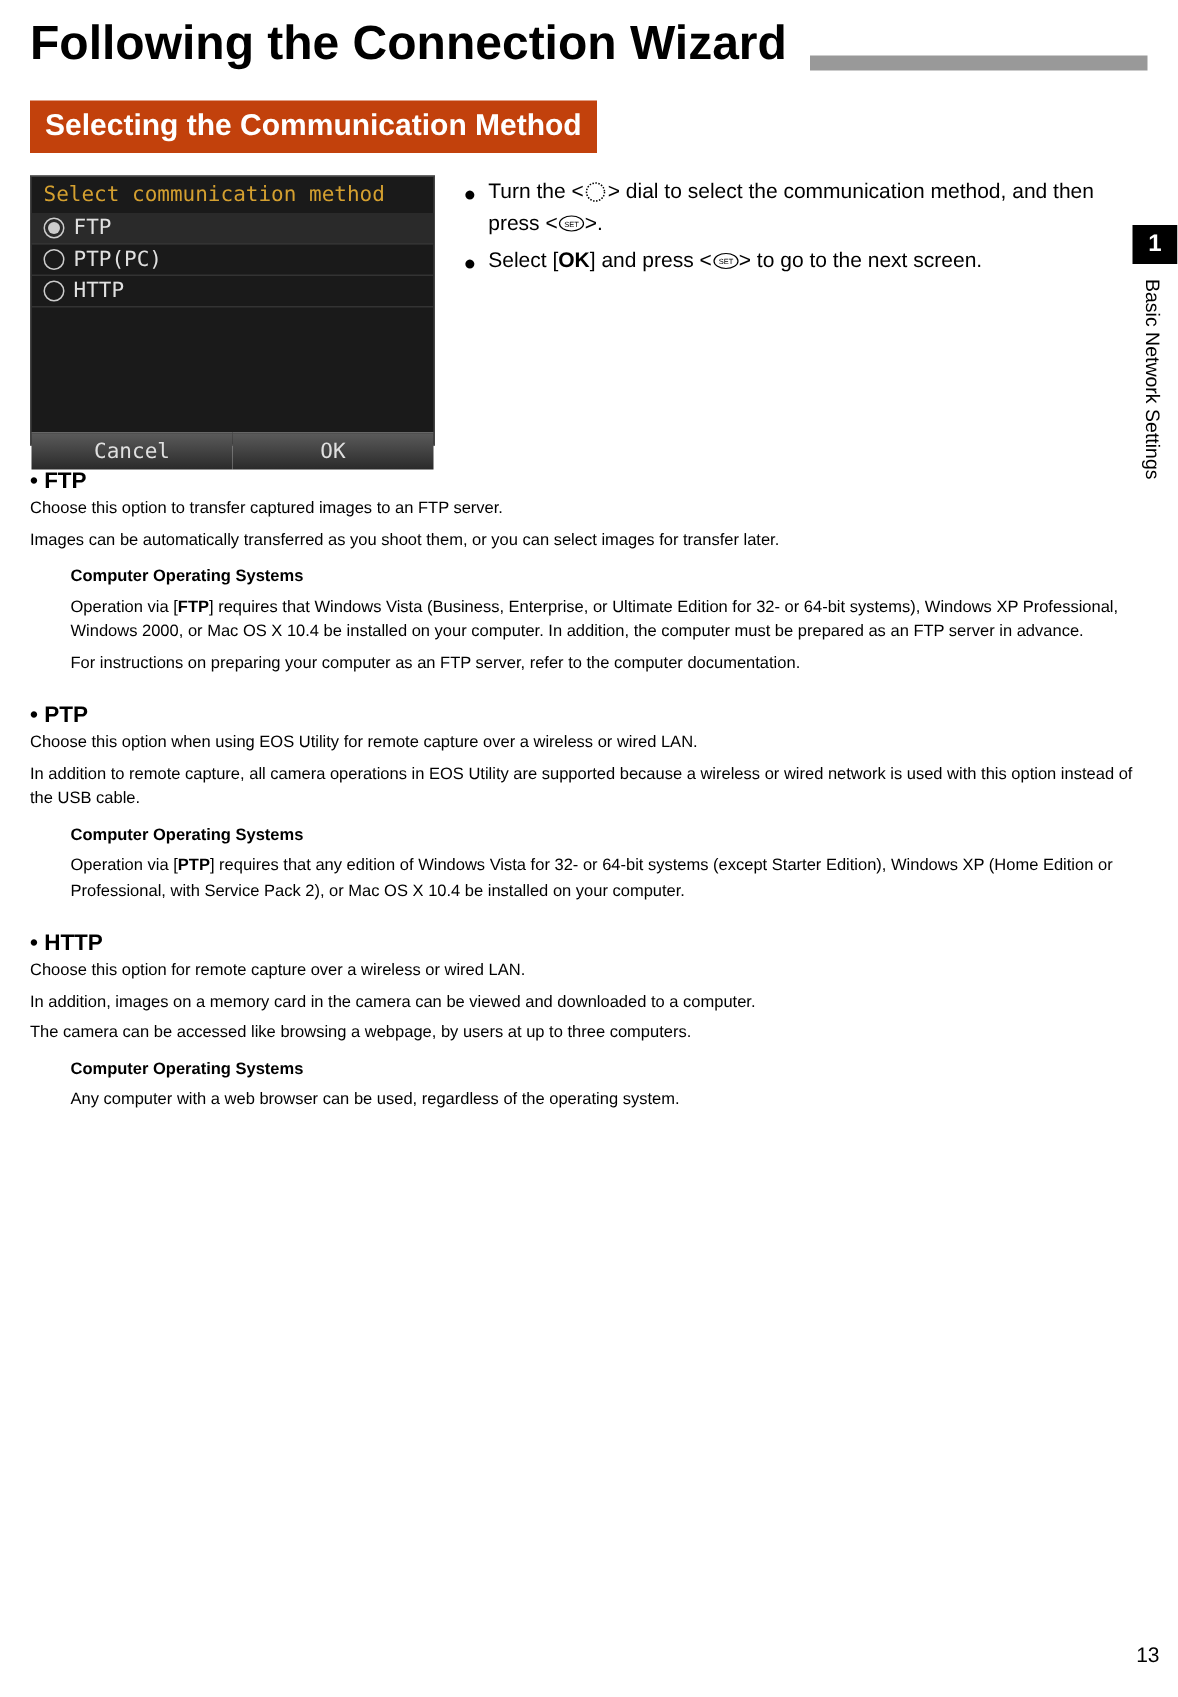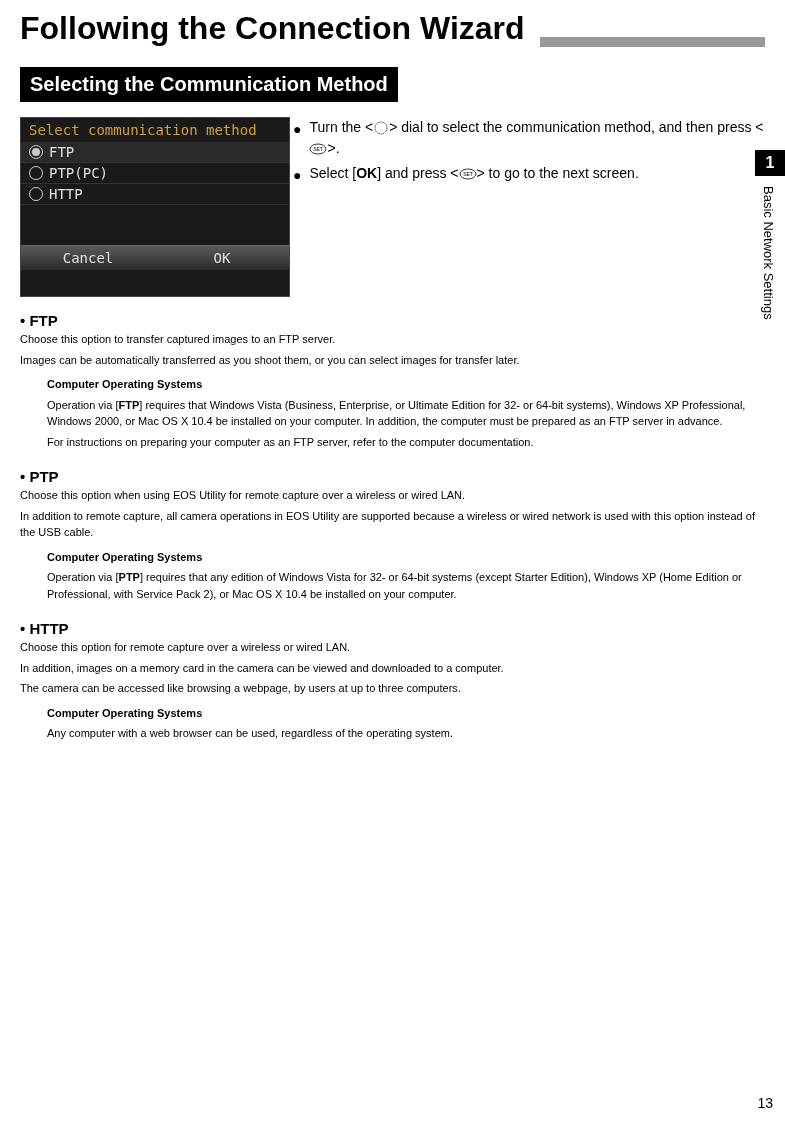--- a/index.html
+++ b/index.html
@@ -20,32 +20,32 @@
       align-items: flex-end;
       gap: 10px;
     }
     .title-bar {
       background: #999;
       height: 10px;
       flex: 1;
       margin-left: 5px;
     }
     .section-header {
-      background: #000000;
+      background: #c2410c;
       color: white;
       font-size: 20px;
       font-weight: bold;
       padding: 6px 10px;
       margin-top: 20px;
       margin-bottom: 15px;
       display: inline-block;
     }
     .content-row {
       display: flex;
-      gap: 3px;
+      gap: 19px;
       margin-bottom: 15px;
     }
     .camera-screen {
       width: 270px;
       height: 180px;
       background: #1a1a1a;
       border: 1px solid #444;
       flex-shrink: 0;
     }
     .camera-header {
@@ -80,21 +80,21 @@
       background: #ccc;
       border-radius: 50%;
     }
     .camera-item-text {
       color: #e0e0e0;
       font-family: monospace;
       font-size: 14px;
     }
     .camera-buttons {
       display: flex;
-      margin-top: 40px;
+      margin-top: 83px;
     }
     .camera-btn {
       flex: 1;
       background: linear-gradient(#5a5a5a, #2a2a2a);
       color: #e0e0e0;
       text-align: center;
       padding: 4px;
       font-family: monospace;
       font-size: 14px;
       border-top: 1px solid #666;

